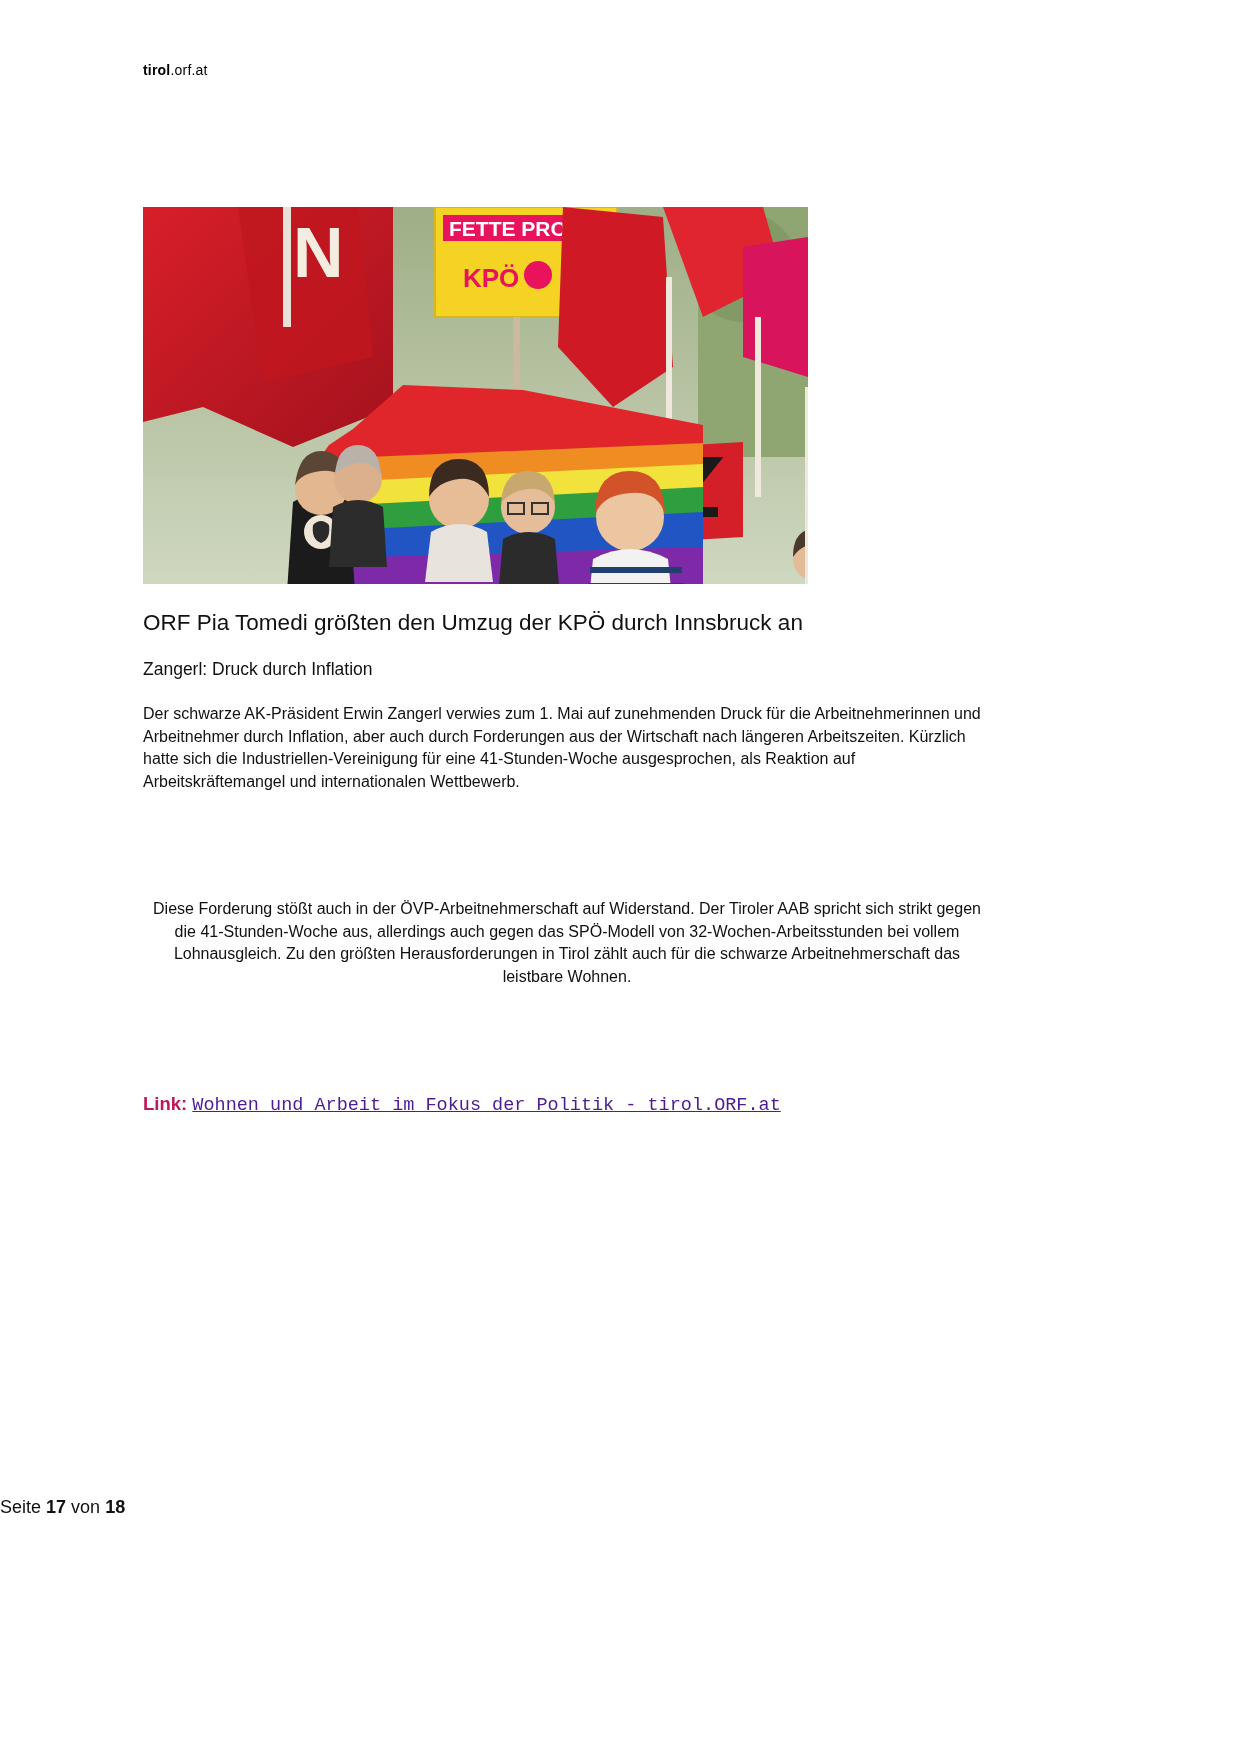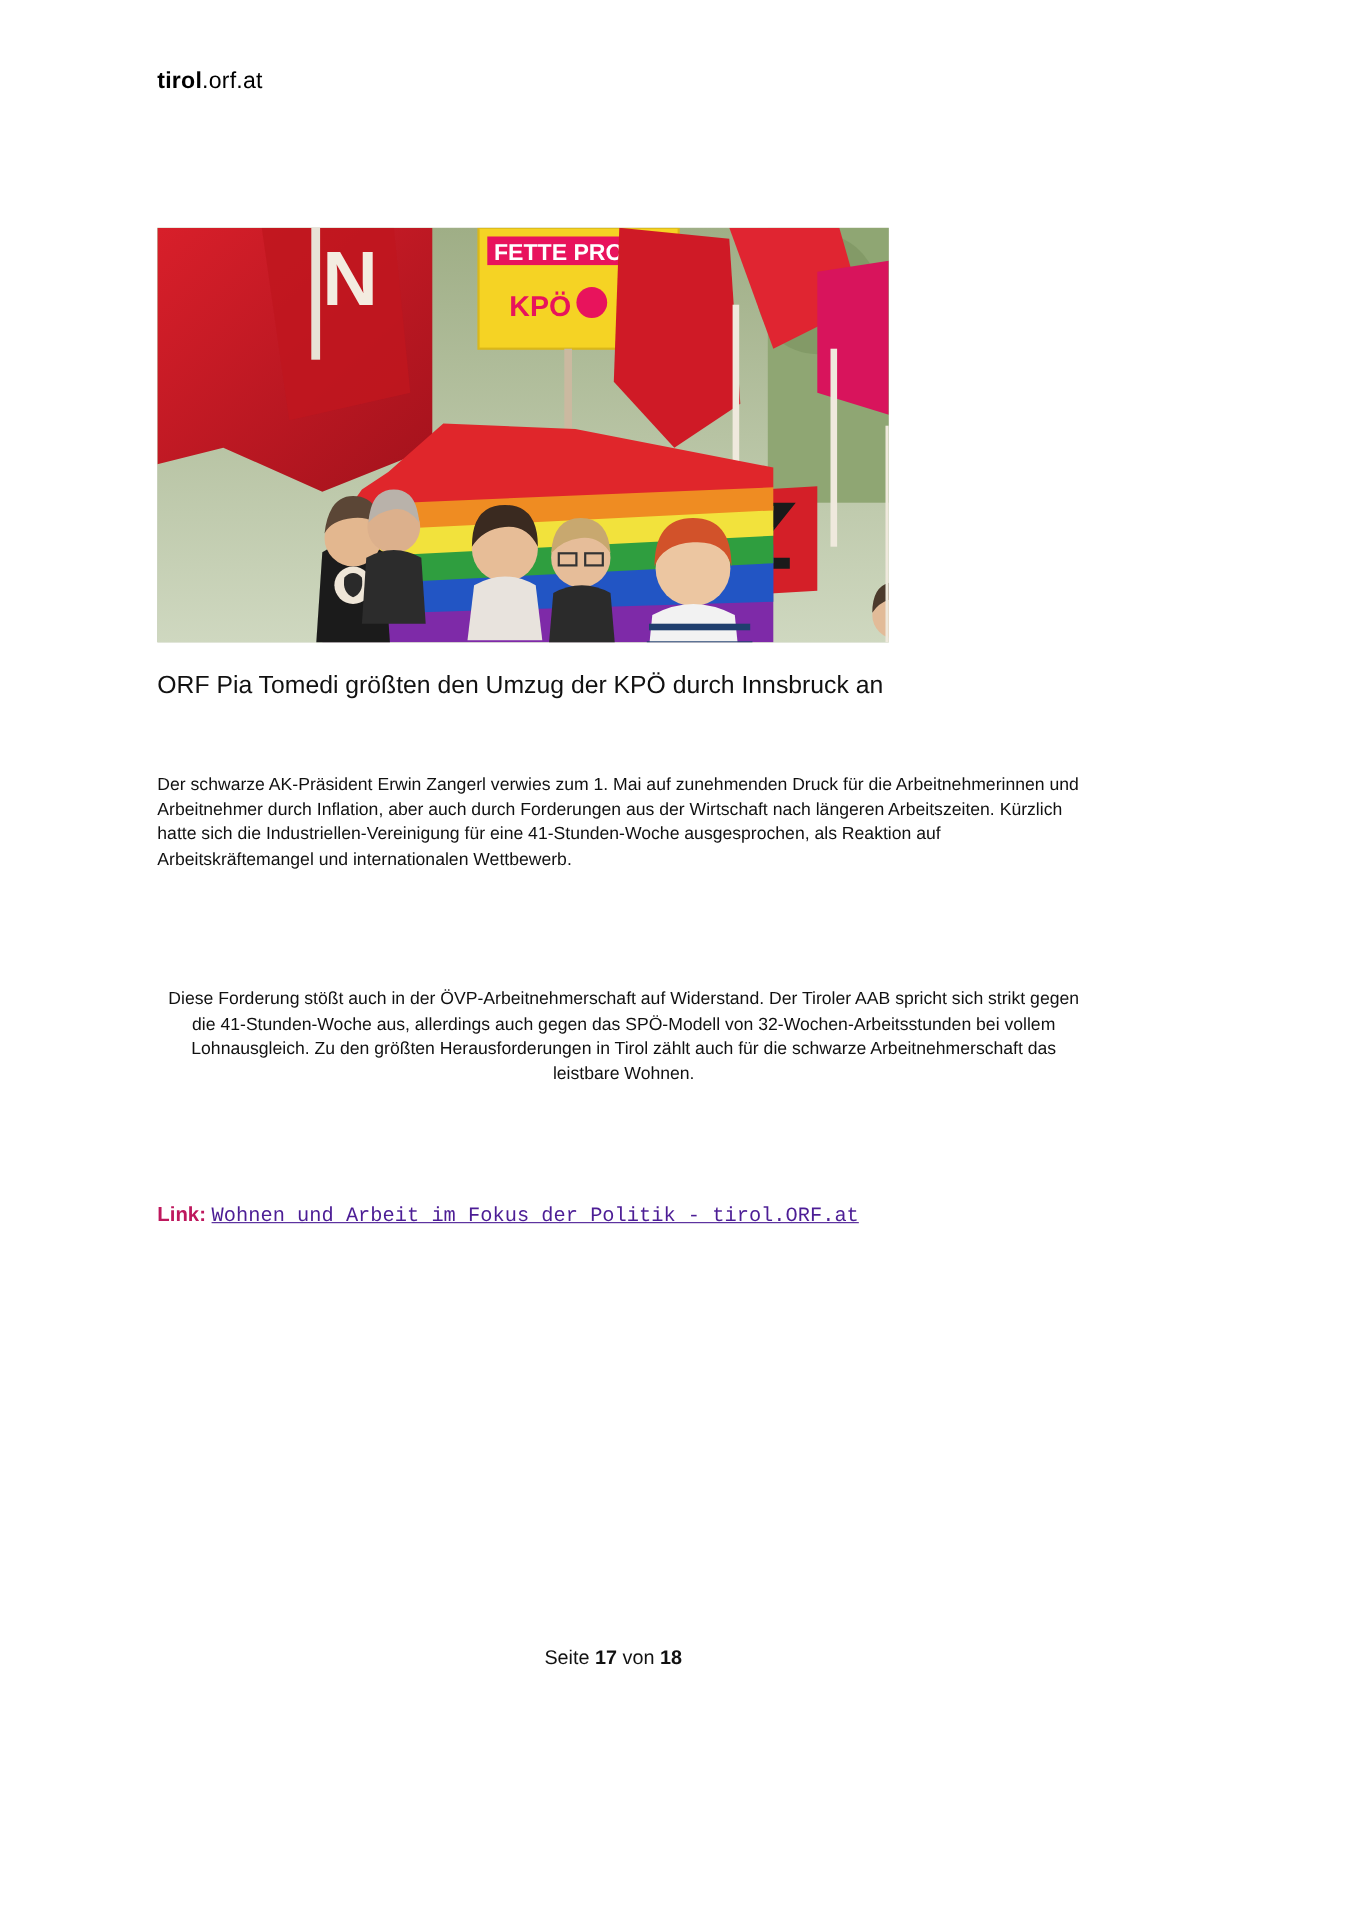--- a/index.html
+++ b/index.html
@@ -16,21 +16,21 @@
     overflow: hidden;
   }
   .page {
     position: absolute;
     inset: 0;
   }
   .header {
     position: absolute;
     top: 62px;
     left: 143px;
-    font-size: 21px;
+    font-size: 14px;
     letter-spacing: 0.2px;
   }
   .header .bold { font-weight: bold; }
 
   .figure {
     position: absolute;
     top: 207px;
     left: 143px;
     width: 665px;
     height: 377px;
@@ -81,21 +81,21 @@
     color: #4c1d95;
     text-decoration: underline;
     font-family: Liberation Mono, monospace;
   }
 
   .footer {
     position: absolute;
     top: 1497px;
     left: 0;
     width: 1115px;
-    text-align: center;
+    text-align: left;
     font-size: 18px;
     color: #111;
   }
   .footer .b { font-weight: bold; }
 </style>
 </head>
 <body>
 
 <div class="page">
 
@@ -225,20 +225,21 @@
         <circle cx="672" cy="352" r="22" fill="#e2bb98"></circle>
         <path d="M650,350 q0,-28 22,-28 q22,0 22,28 q-8,-14 -22,-13 q-14,1 -22,13 Z" fill="#4b3a2c"></path>
       </g>
 
       <rect x="662" y="180" width="7" height="200" fill="#efe9dd"></rect>
     </svg>
   </div>
 
   <div class="caption">ORF Pia Tomedi größten den Umzug der KPÖ durch Innsbruck an</div>
 
+  <div class="subhead">Zangerl: Druck durch Inflation</div>
 
   <div class="para" id="para1">Der schwarze AK-Präsident Erwin Zangerl verwies zum 1. Mai auf zunehmenden Druck für die Arbeitnehmerinnen und Arbeitnehmer durch Inflation, aber auch durch Forderungen aus der Wirtschaft nach längeren Arbeitszeiten. Kürzlich hatte sich die Industriellen-Vereinigung für eine 41-Stunden-Woche ausgesprochen, als Reaktion auf Arbeitskräftemangel und internationalen Wettbewerb.</div>
 
   <div class="para" id="para2">Diese Forderung stößt auch in der ÖVP-Arbeitnehmerschaft auf Widerstand. Der Tiroler AAB spricht sich strikt gegen die 41-Stunden-Woche aus, allerdings auch gegen das SPÖ-Modell von 32-Wochen-Arbeitsstunden bei vollem Lohnausgleich. Zu den größten Herausforderungen in Tirol zählt auch für die schwarze Arbeitnehmerschaft das leistbare Wohnen.</div>
 
   <div class="linkline">
     <span class="lbl">Link:</span>
     <a href="#">Wohnen und Arbeit im Fokus der Politik - tirol.ORF.at</a>
   </div>
 

